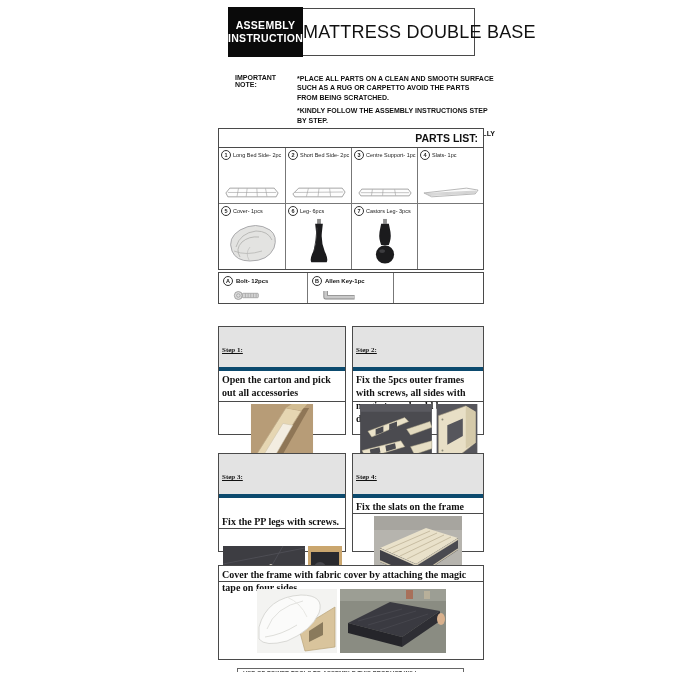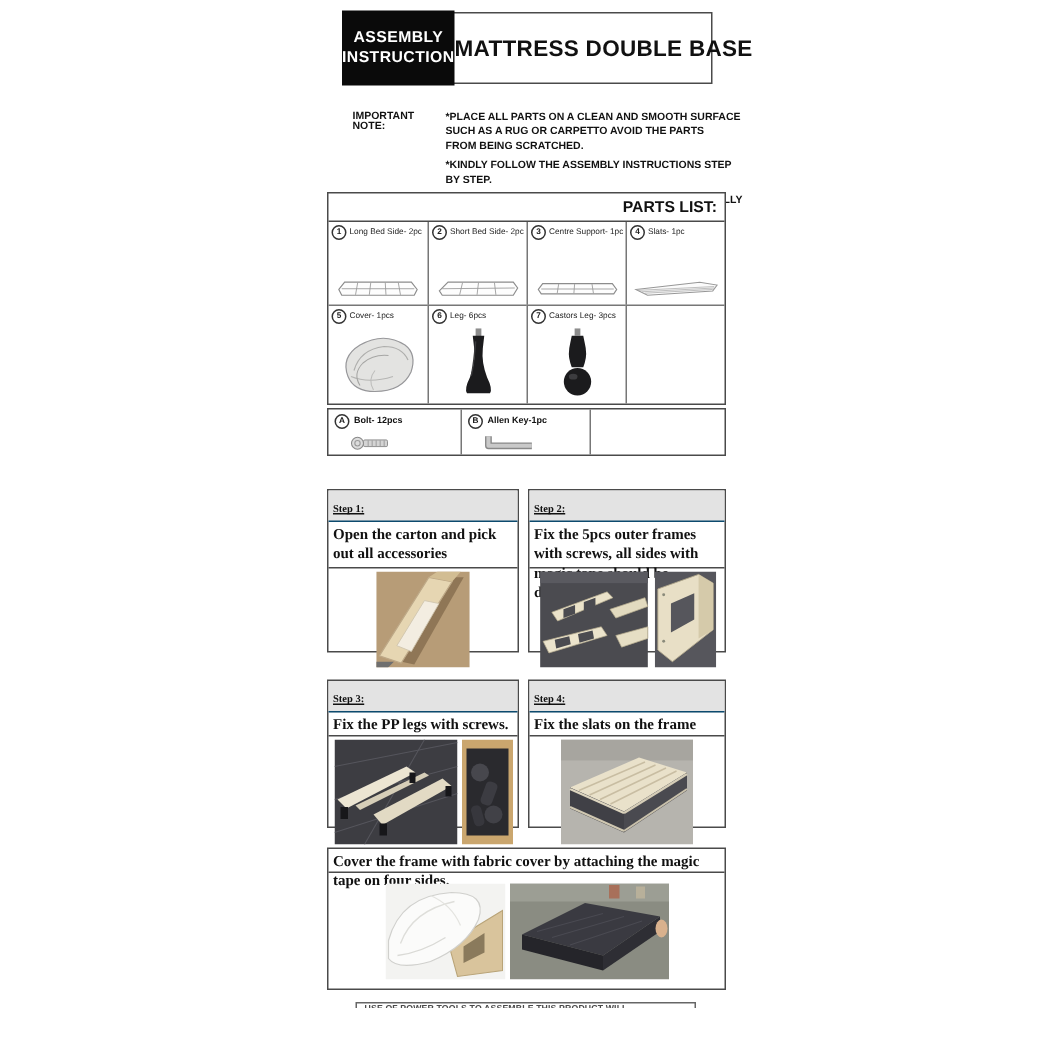--- a/index.html
+++ b/index.html
@@ -6,21 +6,21 @@
   .page{position:relative;width:700px;height:672px;background:#ffffff;overflow:hidden;
         font-family:"Liberation Sans", sans-serif;color:#111;}
 
   
   .hdr{position:absolute;left:228px;top:8px;width:245px;height:46px;display:flex;
        border:1px solid #4a4a4a;background:#fff;}
   .hdr-badge{width:84px;margin:-2px 0 -2px -1px;background:#0a0a0a;color:#fff;
        display:flex;flex-direction:column;align-items:center;justify-content:center;
        font-weight:bold;font-size:10.5px;line-height:1.25;letter-spacing:.3px;}
   .hdr-title{flex:1;display:flex;align-items:center;justify-content:center;
-       font-weight:bold;font-size:15px;letter-spacing:.2px;white-space:nowrap;}
+       font-weight:normal;font-size:18px;letter-spacing:.2px;white-space:nowrap;}
 
   
   .note{position:absolute;left:235px;top:74px;width:248px;display:flex;font-size:7px;font-weight:bold;}
   .note-label{width:62px;flex:none;}
   .note-bullets{flex:1;}
   .note-b{margin-bottom:4px;line-height:1.35;}
   .note-b div{white-space:nowrap;}
 
   
   .listbox{position:absolute;left:218px;width:264px;border:1px solid #4a4a4a;background:#fff;}
@@ -41,21 +41,21 @@
   .hcell{border-left:1px solid #777;padding:3px 4px;height:24px;position:relative;}
   .hcell:first-child{border-left:none;}
   .hlabel{display:flex;align-items:center;gap:3px;font-size:6px;font-weight:bold;white-space:nowrap;}
   .cletter{flex:none;width:8px;height:8px;border:1px solid #333;border-radius:50%;
         display:flex;align-items:center;justify-content:center;font-size:5.5px;font-weight:bold;}
   .hicon{position:absolute;left:14px;bottom:2px;}
 
   
   .step-box{position:absolute;border:1px solid #4a4a4a;background:#fff;
         font-family:"Liberation Serif", serif;display:flex;flex-direction:column;}
-  .step-head{background:#e3e3e3;border-bottom:1px solid #0c4a6e;padding:1px 3px;flex:none;}
+  .step-head{background:#e3e3e3;border-bottom:4px solid #0c4a6e;padding:11px 3px;flex:none;}
   .step-head span{font-size:7px;font-weight:bold;text-decoration:underline;}
   .step-text{border-bottom:1px solid #4a4a4a;padding:2px 3px;font-size:10px;font-weight:bold;
         line-height:1.3;flex:none;}
   .tt{height:26px;}
   .ts{height:11px;}
   .step-imgs{flex:1;display:flex;align-items:center;justify-content:center;gap:3px;padding:2px;}
   .ph{flex:none;display:block;}
 
   
   .foot{position:absolute;left:237px;top:668px;width:225px;height:26px;border:1px solid #666;
@@ -279,21 +279,21 @@
         <rect width="42" height="66" fill="#56565c"></rect>
         <polygon points="2,12 30,2 40,8 40,40 12,62 2,54" fill="#e8dfc6" stroke="#b3a98c" stroke-width="0.6"></polygon>
         <polygon points="11,22 27,15 27,33 11,42" fill="#56565c"></polygon>
         <polygon points="30,2 40,8 40,40 30,46" fill="#d5caaa"></polygon>
         <circle cx="6" cy="16" r="1" fill="#8a8a7a"></circle>
         <circle cx="6" cy="48" r="1" fill="#8a8a7a"></circle>
       </svg>
     </div>
   </div>
 
-  <div class="step-box" style="left:218px;top:453px;width:126px;height:97px;">
+  <div class="step-box" style="left:218px;top:453px;width:126px;height:97px;gap:15px;">
     <div class="step-head"><span>Step 3:</span></div>
     <div class="step-text ts">Fix the PP legs with screws.</div>
     <div class="step-imgs">
       <svg class="ph" width="82" height="70" viewBox="0 0 82 70">
         <rect width="82" height="70" fill="#3d3d42"></rect>
         <line x1="0" y1="18" x2="82" y2="2" stroke="#55555c" stroke-width="0.7"></line>
         <line x1="0" y1="40" x2="82" y2="18" stroke="#55555c" stroke-width="0.7"></line>
         <line x1="0" y1="62" x2="82" y2="36" stroke="#55555c" stroke-width="0.7"></line>
         <line x1="20" y1="70" x2="60" y2="0" stroke="#55555c" stroke-width="0.7"></line>
         <polygon points="2,40 48,18 54,22 8,46" fill="#ece5d2"></polygon>

